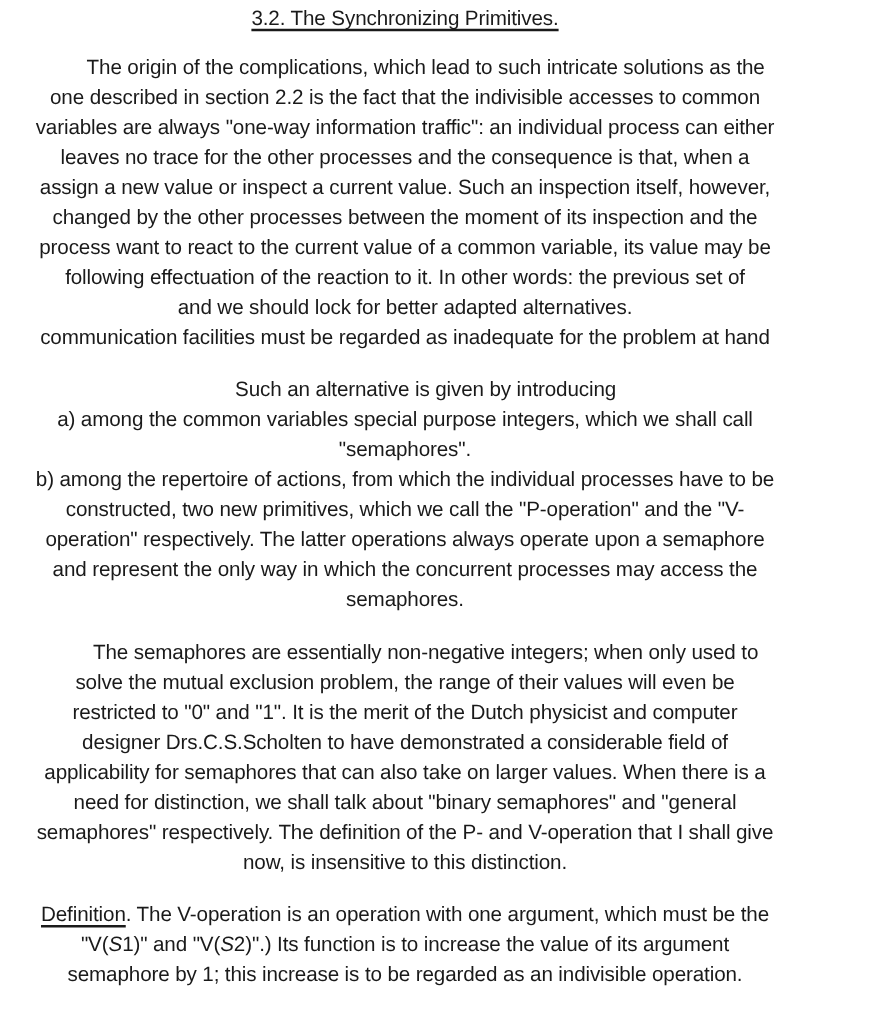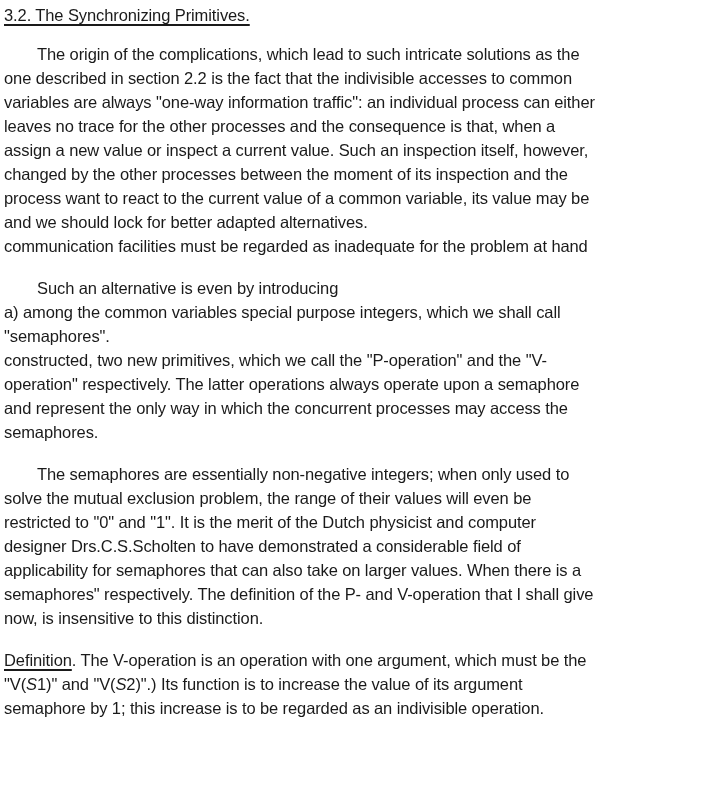--- a/index.html
+++ b/index.html
@@ -13,21 +13,21 @@
     overflow: hidden;
     font-family: "Liberation Sans", "DejaVu Sans", sans-serif;
     color: #1a1a1a;
   }
   .doc {
     padding: 3px 58px 0 4px;
     font-size: 16.5px;
     line-height: 24px;
     letter-spacing: -0.1px;
   }
-  .block { margin: 0 0 18px 0; }
+  .block { margin: 0 0 18px 0; text-align: center; }
   .block.heading { margin-bottom: 15px; }
   .block:last-child { margin-bottom: 0; }
   .line { white-space: nowrap; }
   .line.indent { padding-left: 33px; }
   .run-underline {
     text-decoration: underline;
     text-underline-offset: 3px;
     text-decoration-thickness: 1.5px;
   }
   .run-italic { font-style: italic; }
@@ -41,38 +41,41 @@
         <div class="line"><span class="run-underline">3.2. The Synchronizing Primitives.</span></div>
       </div>
       <div class="block paragraph">
         <div class="line indent"><span>The origin of the complications, which lead to such intricate solutions as the</span></div>
         <div class="line"><span>one described in section 2.2 is the fact that the indivisible accesses to common</span></div>
         <div class="line"><span>variables are always "one-way information traffic": an individual process can either</span></div>
         <div class="line"><span>leaves no trace for the other processes and the consequence is that, when a</span></div>
         <div class="line"><span>assign a new value or inspect a current value. Such an inspection itself, however,</span></div>
         <div class="line"><span>changed by the other processes between the moment of its inspection and the</span></div>
         <div class="line"><span>process want to react to the current value of a common variable, its value may be</span></div>
+        <div class="line"><span>following effectuation of the reaction to it. In other words: the previous set of</span></div>
         <div class="line"><span>and we should lock for better adapted alternatives.</span></div>
         <div class="line"><span>communication facilities must be regarded as inadequate for the problem at hand</span></div>
       </div>
       <div class="block paragraph">
-        <div class="line indent"><span>Such an alternative is even by introducing</span></div>
+        <div class="line indent"><span>Such an alternative is given by introducing</span></div>
         <div class="line"><span>a) among the common variables special purpose integers, which we shall call</span></div>
         <div class="line"><span>"semaphores".</span></div>
+        <div class="line"><span>b) among the repertoire of actions, from which the individual processes have to be</span></div>
         <div class="line"><span>constructed, two new primitives, which we call the "P-operation" and the "V-</span></div>
         <div class="line"><span>operation" respectively. The latter operations always operate upon a semaphore</span></div>
         <div class="line"><span>and represent the only way in which the concurrent processes may access the</span></div>
         <div class="line"><span>semaphores.</span></div>
       </div>
       <div class="block paragraph">
         <div class="line indent"><span>The semaphores are essentially non-negative integers; when only used to</span></div>
         <div class="line"><span>solve the mutual exclusion problem, the range of their values will even be</span></div>
         <div class="line"><span>restricted to "0" and "1". It is the merit of the Dutch physicist and computer</span></div>
         <div class="line"><span>designer Drs.C.S.Scholten to have demonstrated a considerable field of</span></div>
         <div class="line"><span>applicability for semaphores that can also take on larger values. When there is a</span></div>
+        <div class="line"><span>need for distinction, we shall talk about "binary semaphores" and "general</span></div>
         <div class="line"><span>semaphores" respectively. The definition of the P- and V-operation that I shall give</span></div>
         <div class="line"><span>now, is insensitive to this distinction.</span></div>
       </div>
       <div class="block paragraph">
         <div class="line"><span class="run-underline">Definition</span><span>. The V-operation is an operation with one argument, which must be the</span></div>
         <div class="line"><span>"V(</span><span class="run-italic">S</span><span>1)" and "V(</span><span class="run-italic">S</span><span>2)".) Its function is to increase the value of its argument</span></div>
         <div class="line"><span>semaphore by 1; this increase is to be regarded as an indivisible operation.</span></div>
       </div>
     </div>
 </div>

